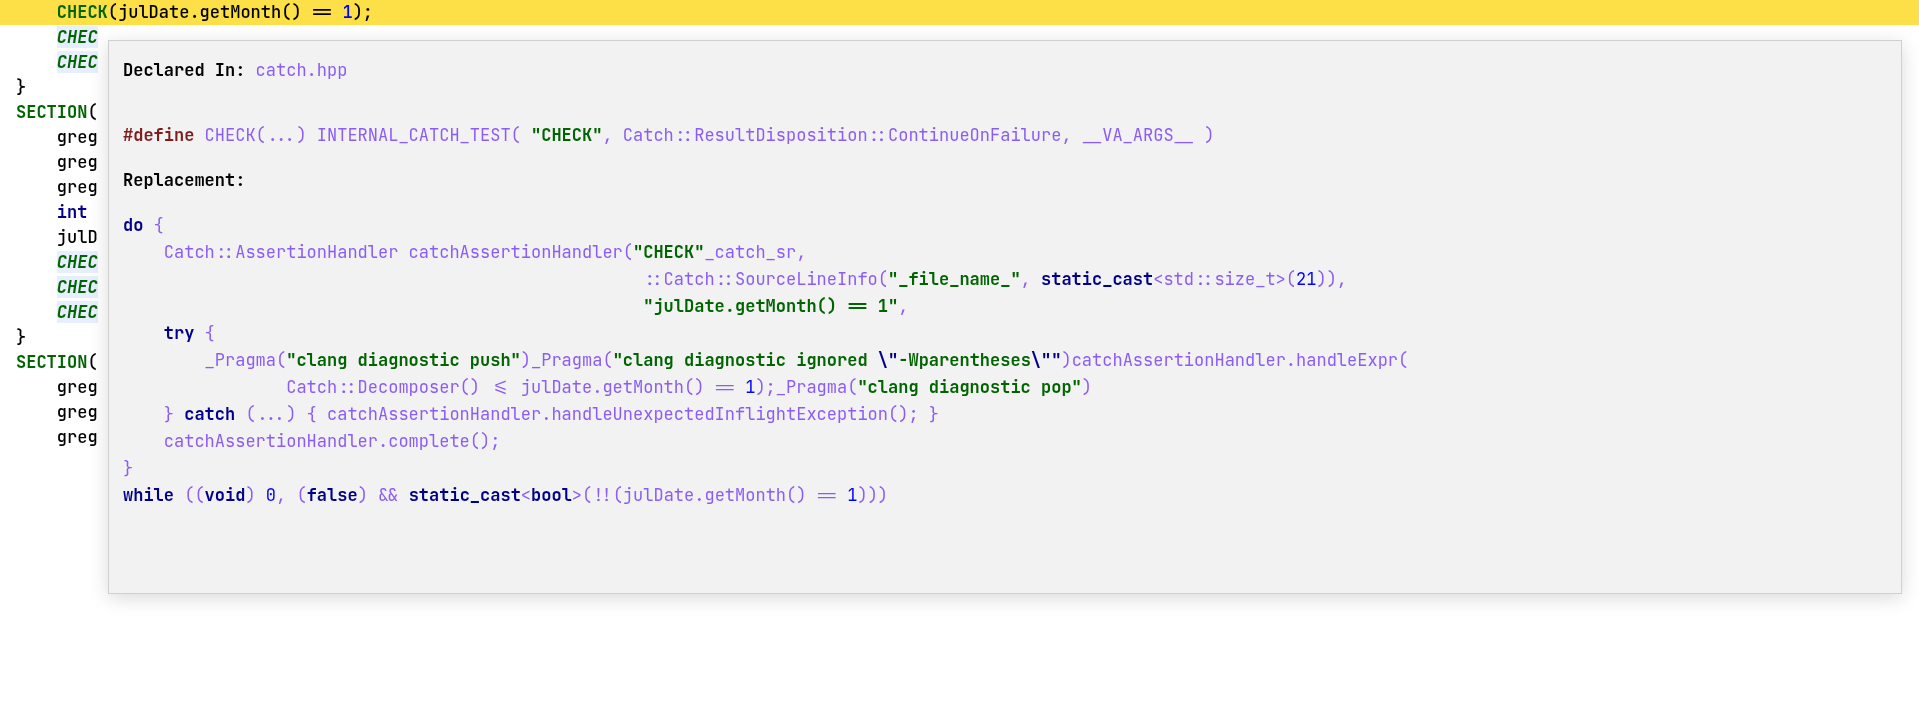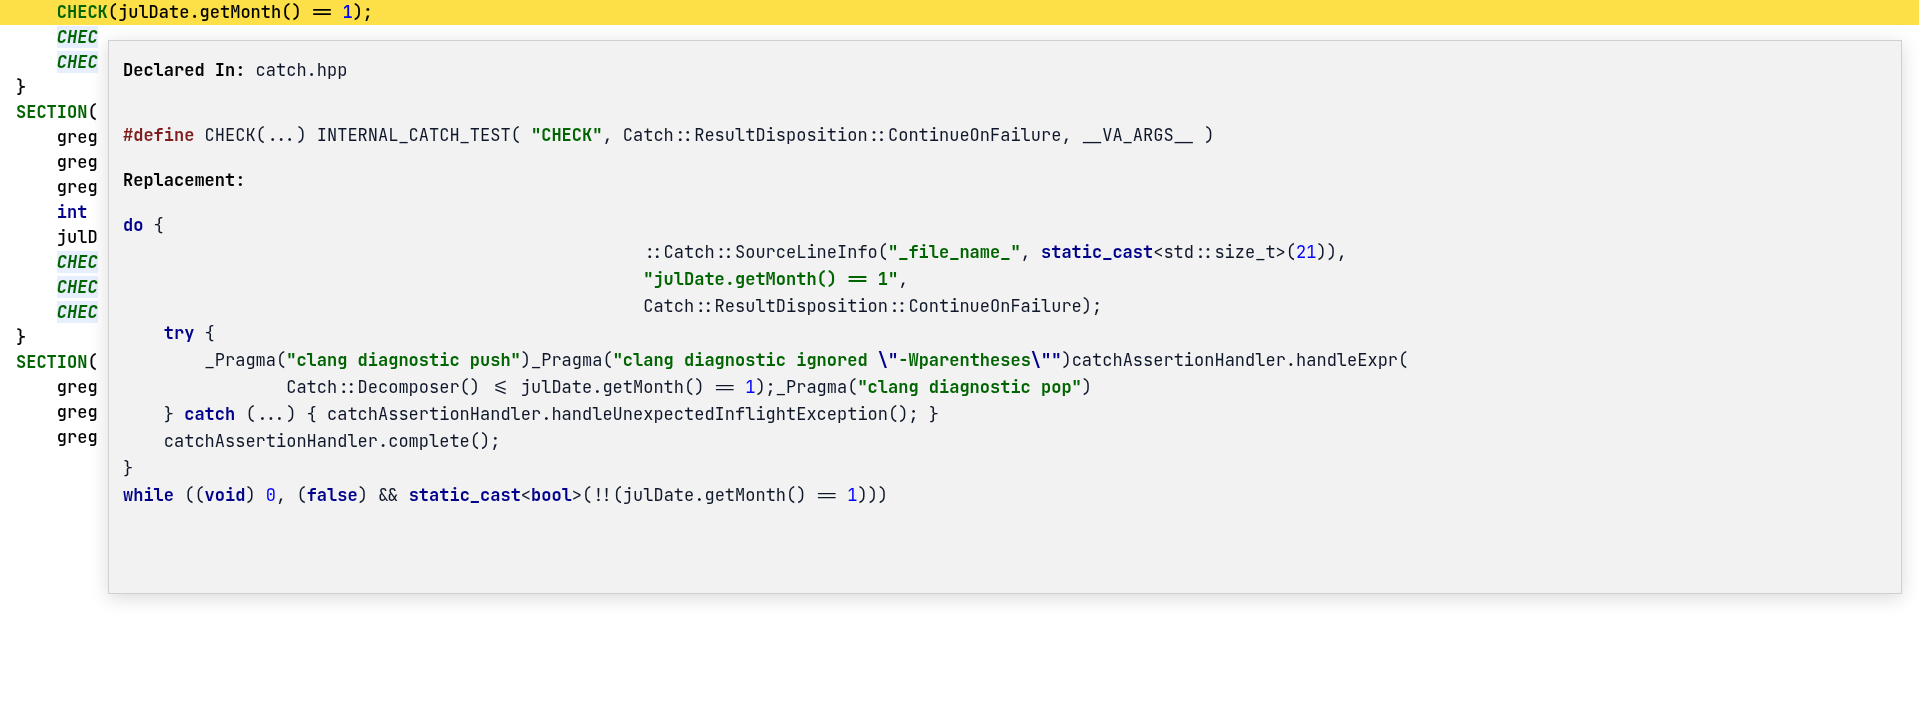--- a/index.html
+++ b/index.html
@@ -43,21 +43,21 @@
     font-size: 17px;
     line-height: 27px;
     overflow: hidden;
   }
   .tt-label { font-weight: bold; color: #000; }
   .tt-row { white-space: pre; font-family: inherit; }
   .tt-kw { color: #00008b; font-weight: bold; text-align: right; }
   .tt-str { color: #006400; font-weight: bold; }
   .tt-pp  { color: #7f1d1d; font-weight: bold; }
   .tt-num { color: #0000ff; }
-  .tt-plain { color: #0f172a; }
+  .tt-plain { color: #8b5cf6; }
   .tt-block { margin-top: 2px; }
   .spacer { height: 18px; }
 </style>
 </head>
 <body>
 
 <div class="editor">
 
   <div class="code-line hl-line"><span>    </span><span class="macro">CHECK</span><span class="plain">(julDate.getMonth() == </span><span class="num">1</span><span class="plain">);</span></div>
 
@@ -86,23 +86,23 @@
   <div class="tooltip">
     <div class="tt-row"><span class="tt-label">Declared In:</span><span class="tt-plain"> catch.hpp</span></div>
     <div class="spacer"></div>
     <div class="spacer"></div>
     <div class="tt-row tt-block"><span class="tt-pp">#define</span><span class="tt-plain"> CHECK(...) INTERNAL_CATCH_TEST( </span><span class="tt-str">"CHECK"</span><span class="tt-plain">, Catch::ResultDisposition::ContinueOnFailure, __VA_ARGS__ )</span></div>
     <div class="spacer"></div>
     <div class="tt-row"><span class="tt-label">Replacement:</span></div>
     <div class="spacer"></div>
 
     <div class="tt-row"><span class="tt-kw">do</span><span class="tt-plain"> {</span></div>
+    <div class="tt-row"><span class="tt-plain">    Catch::AssertionHandler catchAssertionHandler(</span><span class="tt-str">"CHECK"</span><span class="tt-plain">_catch_sr,</span></div>
     <div class="tt-row"><span class="tt-plain">                                                   ::Catch::SourceLineInfo(</span><span class="tt-str">"_file_name_"</span><span class="tt-plain">, </span><span class="tt-kw">static_cast</span><span class="tt-plain">&lt;std::size_t&gt;(</span><span class="tt-num">21</span><span class="tt-plain">)),</span></div>
     <div class="tt-row"><span class="tt-plain">                                                   </span><span class="tt-str">"julDate.getMonth() == 1"</span><span class="tt-plain">,</span></div>
-    <div class="tt-row"><span class="tt-plain">                                                   Catch::ResultDisposition::ContinueOnFailure);</span></div>
     <div class="tt-row"><span class="tt-plain">    </span><span class="tt-kw">try</span><span class="tt-plain"> {</span></div>
     <div class="tt-row"><span class="tt-plain">        _Pragma(</span><span class="tt-str">"clang diagnostic push"</span><span class="tt-plain">)_Pragma(</span><span class="tt-str">"clang diagnostic ignored </span><span class="tt-kw">\"</span><span class="tt-str">-Wparentheses</span><span class="tt-kw">\""</span><span class="tt-plain">)catchAssertionHandler.handleExpr(</span></div>
     <div class="tt-row"><span class="tt-plain">                Catch::Decomposer() &lt;= julDate.getMonth() == </span><span class="tt-num">1</span><span class="tt-plain">);_Pragma(</span><span class="tt-str">"clang diagnostic pop"</span><span class="tt-plain">)</span></div>
     <div class="tt-row"><span class="tt-plain">    } </span><span class="tt-kw">catch</span><span class="tt-plain"> (...) { catchAssertionHandler.handleUnexpectedInflightException(); }</span></div>
     <div class="tt-row"><span class="tt-plain">    catchAssertionHandler.complete();</span></div>
     <div class="tt-row"><span class="tt-plain">}</span></div>
     <div class="tt-row"><span class="tt-kw">while</span><span class="tt-plain"> ((</span><span class="tt-kw">void</span><span class="tt-plain">) </span><span class="tt-num">0</span><span class="tt-plain">, (</span><span class="tt-kw">false</span><span class="tt-plain">) &amp;&amp; </span><span class="tt-kw">static_cast</span><span class="tt-plain">&lt;</span><span class="tt-kw">bool</span><span class="tt-plain">&gt;(!!(julDate.getMonth() == </span><span class="tt-num">1</span><span class="tt-plain">)))</span></div>
   </div>
 
 </div>

